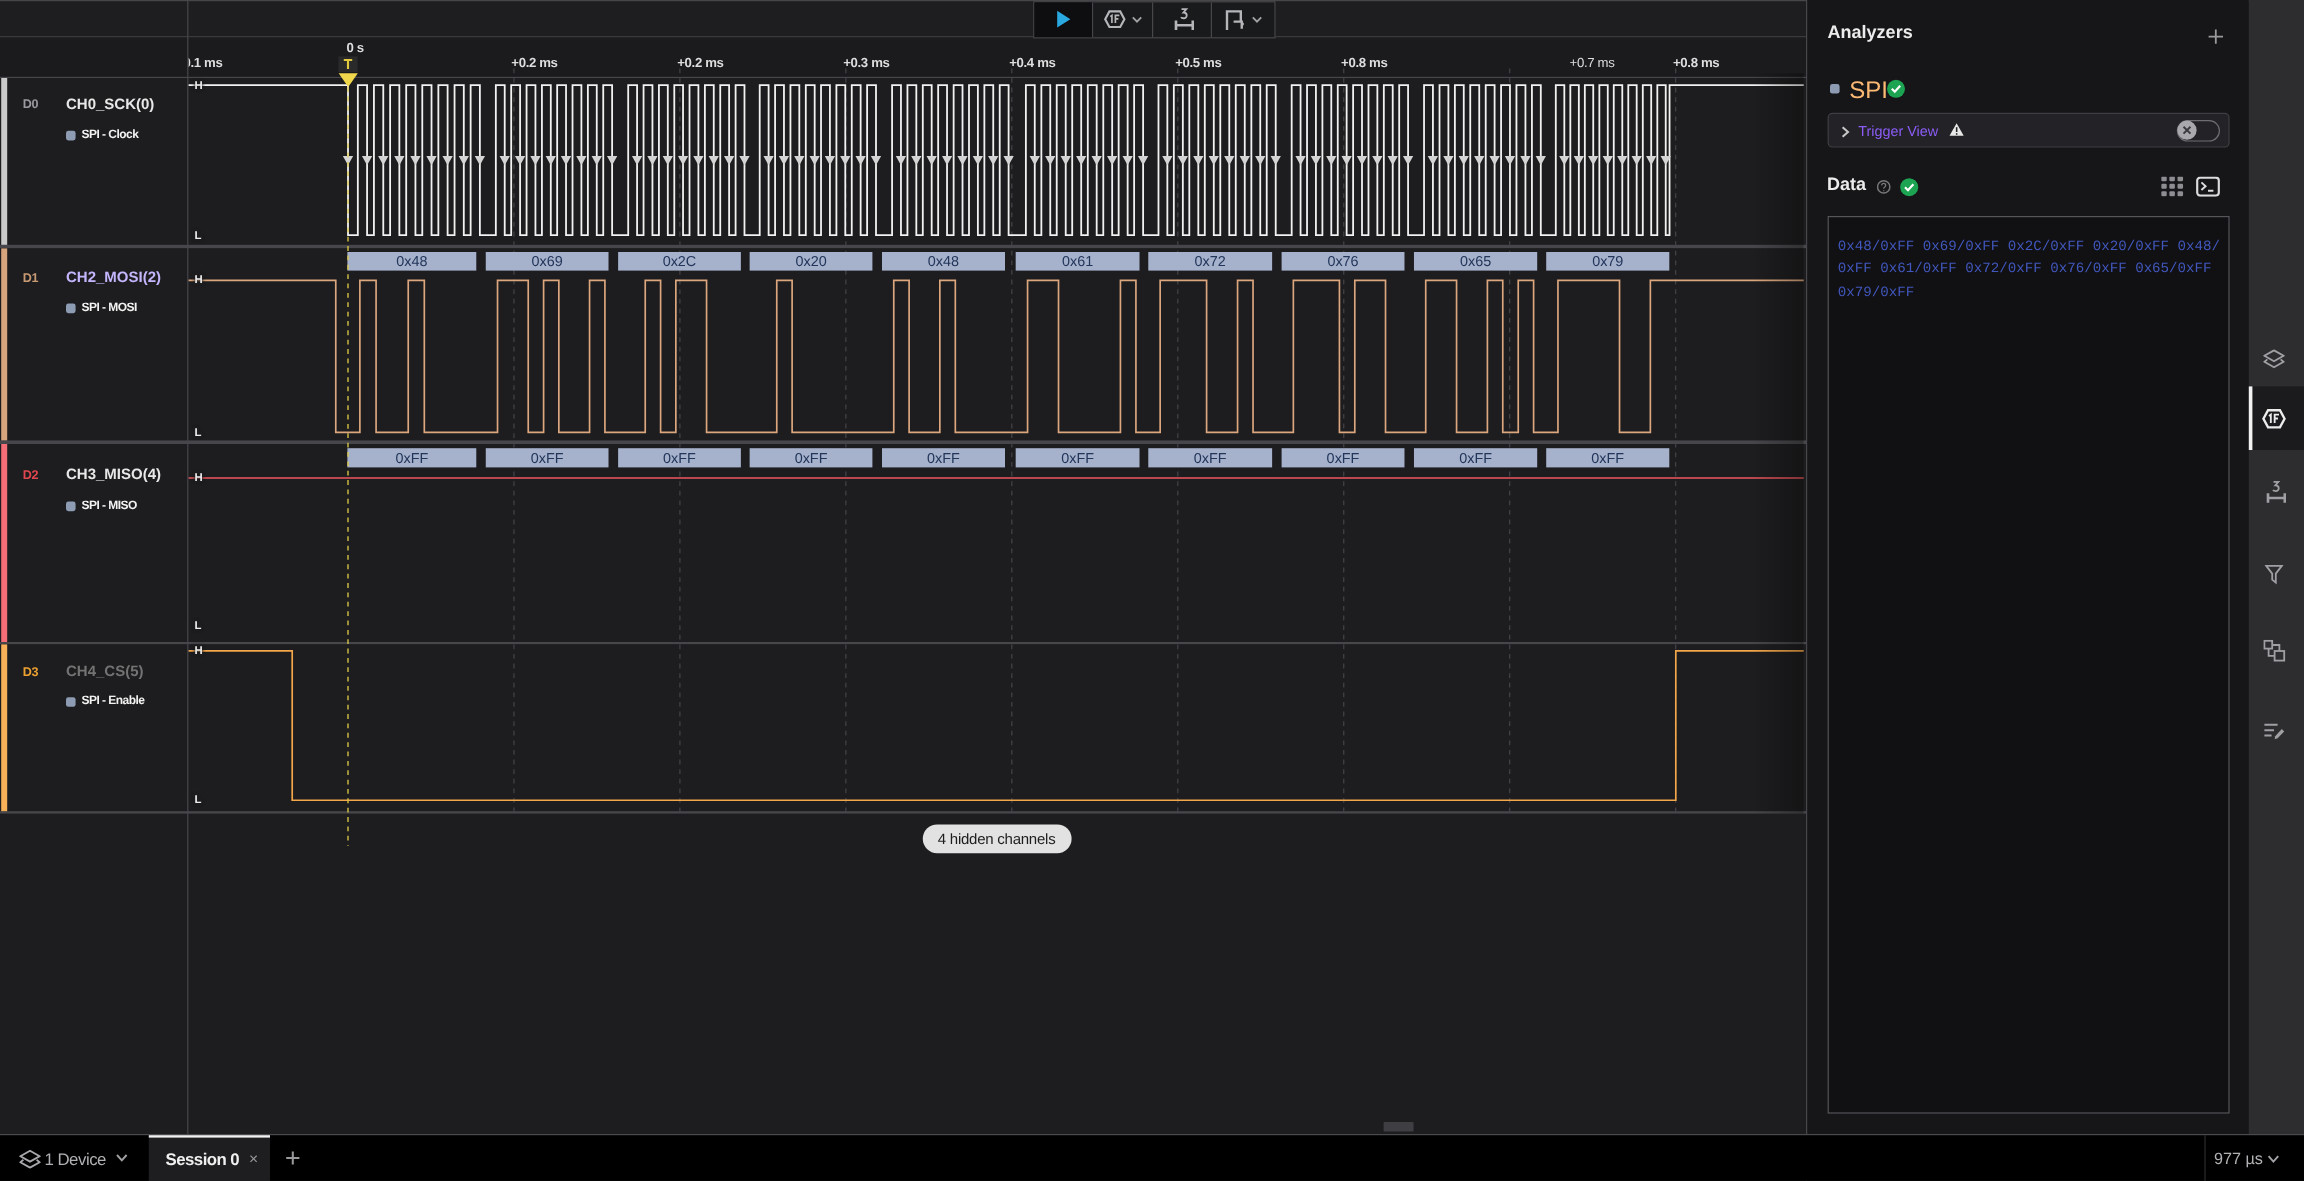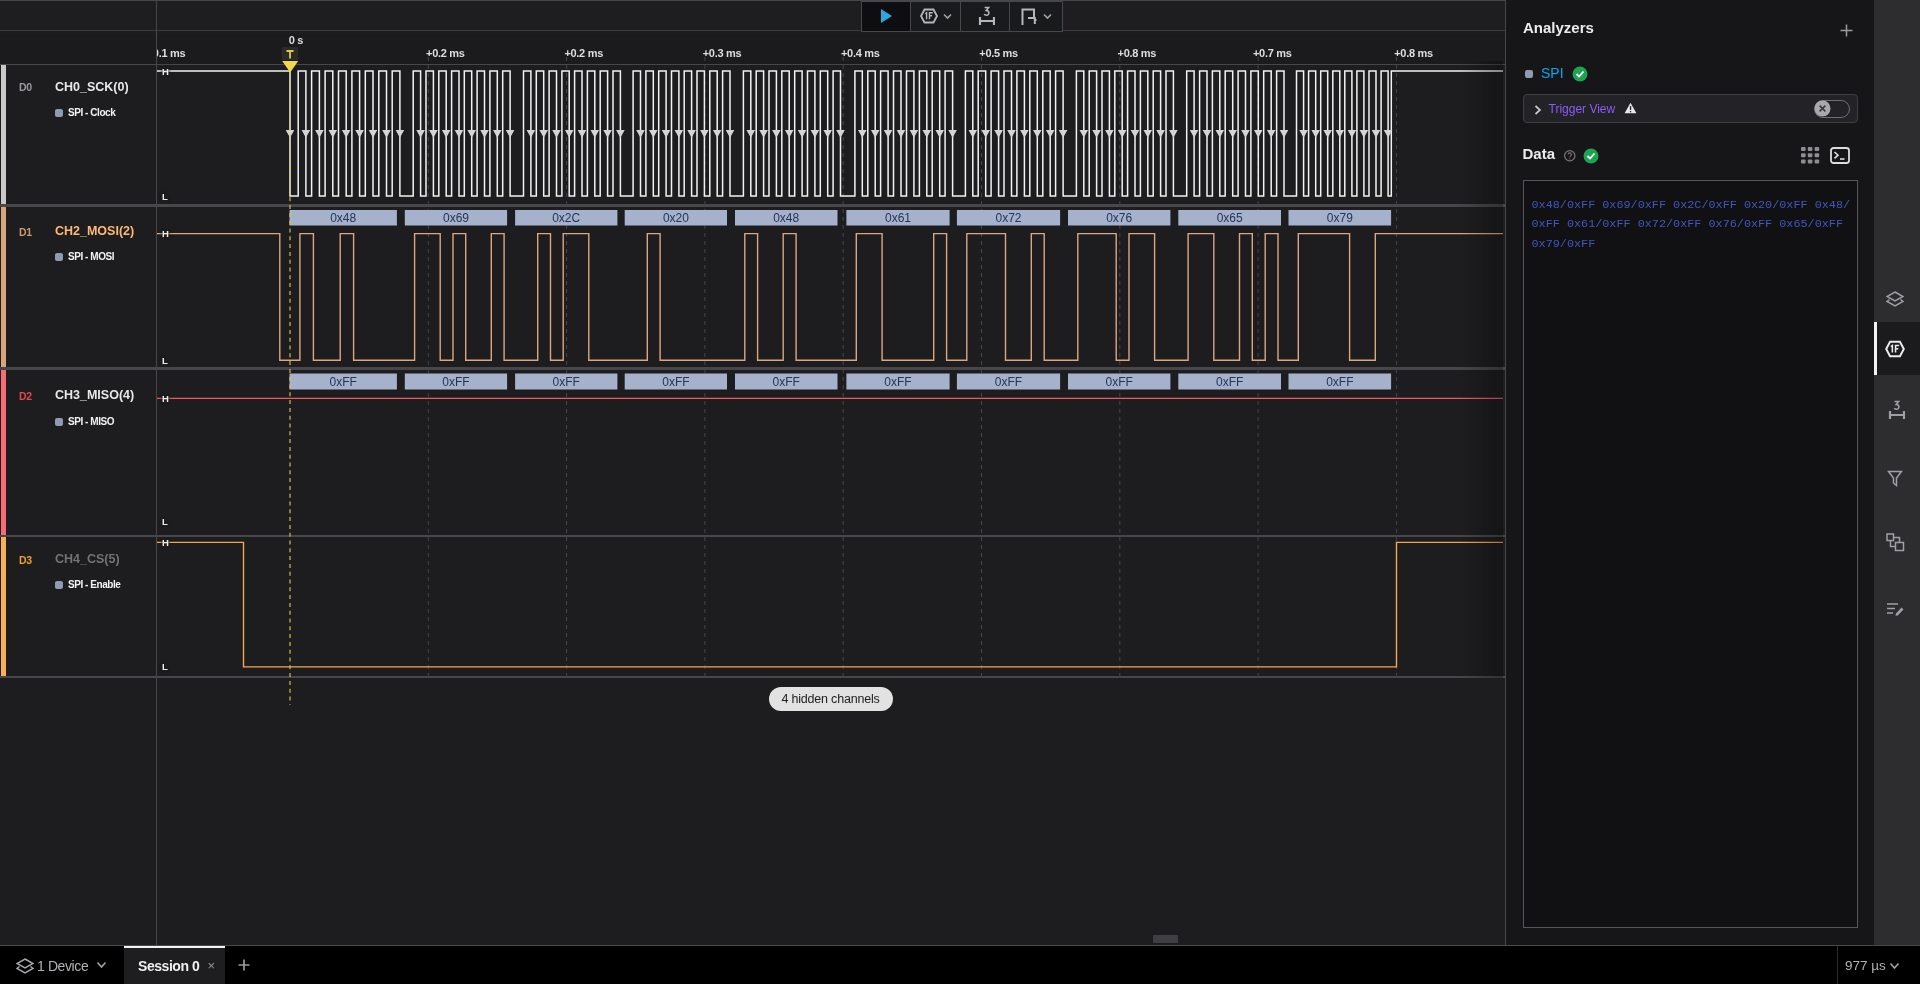--- a/index.html
+++ b/index.html
@@ -56,21 +56,21 @@
 <div class="abs" style="left:1px;top:65px;width:5px;height:138.5px;background:#c9c9c9"></div>
 <div class="abs" style="left:1px;top:206.5px;width:5px;height:160px;background:#d6a47d"></div>
 <div class="abs" style="left:1px;top:369.5px;width:5px;height:165px;background:#f56d76"></div>
 <div class="abs" style="left:1px;top:537px;width:5px;height:139px;background:#f8b159"></div>
 
 <div class="abs" style="left:19px;top:81px;font-size:10.5px;font-weight:bold;letter-spacing:-0.3px;color:#9a9aa0">D0</div>
 <div class="abs" style="left:55px;top:79.5px;font-size:12.5px;font-weight:bold;letter-spacing:0px;color:#e8e8e8">CH0_SCK(0)</div>
 <div class="abs" style="left:55px;top:109px;width:8px;height:8px;border-radius:2px;background:#8d9bb3"></div>
 <div class="abs" style="left:68px;top:107px;font-size:10px;font-weight:bold;letter-spacing:-0.45px;color:#f2f2f2">SPI - Clock</div>
 <div class="abs" style="left:19px;top:225.5px;font-size:10.5px;font-weight:bold;letter-spacing:-0.3px;color:#c89a72">D1</div>
-<div class="abs" style="left:55px;top:224.0px;font-size:12.5px;font-weight:bold;letter-spacing:0px;color:#fdba74">CH2_MOSI(2)</div>
+<div class="abs" style="left:55px;top:224.0px;font-size:12.5px;font-weight:bold;letter-spacing:0px;color:#c4b5fd">CH2_MOSI(2)</div>
 <div class="abs" style="left:55px;top:253px;width:8px;height:8px;border-radius:2px;background:#8d9bb3"></div>
 <div class="abs" style="left:68px;top:251px;font-size:10px;font-weight:bold;letter-spacing:-0.45px;color:#f2f2f2">SPI - MOSI</div>
 <div class="abs" style="left:19px;top:389.5px;font-size:10.5px;font-weight:bold;letter-spacing:-0.3px;color:#e0474e">D2</div>
 <div class="abs" style="left:55px;top:388.0px;font-size:12.5px;font-weight:bold;letter-spacing:0px;color:#e8e8e8">CH3_MISO(4)</div>
 <div class="abs" style="left:55px;top:417.5px;width:8px;height:8px;border-radius:2px;background:#8d9bb3"></div>
 <div class="abs" style="left:68px;top:415.5px;font-size:10px;font-weight:bold;letter-spacing:-0.45px;color:#f2f2f2">SPI - MISO</div>
 <div class="abs" style="left:19px;top:553.5px;font-size:10.5px;font-weight:bold;letter-spacing:-0.3px;color:#eda030">D3</div>
 <div class="abs" style="left:55px;top:552.0px;font-size:12.5px;font-weight:bold;letter-spacing:0px;color:#737373">CH4_CS(5)</div>
 <div class="abs" style="left:55px;top:581px;width:8px;height:8px;border-radius:2px;background:#8d9bb3"></div>
 <div class="abs" style="left:68px;top:579px;font-size:10px;font-weight:bold;letter-spacing:-0.45px;color:#f2f2f2">SPI - Enable</div>
@@ -141,21 +141,21 @@
   <div class="abs" style="left:157px;top:0;width:40px;height:26.5px;overflow:hidden">
         <div class="abs" style="left:-7.5px;top:13.5px;font-size:11px;font-weight:bold;letter-spacing:-0.3px;color:#dededf;white-space:nowrap">-0.1 ms</div>
       </div>
   <div class="abs" style="left:288.7px;top:0;font-size:11px;font-weight:bold;letter-spacing:-0.3px;color:#dededf">0 s</div>
   <div class="abs" style="left:426.1px;top:13.5px;font-size:11px;font-weight:bold;letter-spacing:-0.3px;color:#dededf;white-space:nowrap">+0.2 ms</div>
   <div class="abs" style="left:564.4px;top:13.5px;font-size:11px;font-weight:bold;letter-spacing:-0.3px;color:#dededf;white-space:nowrap">+0.2 ms</div>
   <div class="abs" style="left:702.7px;top:13.5px;font-size:11px;font-weight:bold;letter-spacing:-0.3px;color:#dededf;white-space:nowrap">+0.3 ms</div>
   <div class="abs" style="left:841px;top:13.5px;font-size:11px;font-weight:bold;letter-spacing:-0.3px;color:#dededf;white-space:nowrap">+0.4 ms</div>
   <div class="abs" style="left:979.3px;top:13.5px;font-size:11px;font-weight:bold;letter-spacing:-0.3px;color:#dededf;white-space:nowrap">+0.5 ms</div>
   <div class="abs" style="left:1117.6px;top:13.5px;font-size:11px;font-weight:bold;letter-spacing:-0.3px;color:#dededf;white-space:nowrap">+0.8 ms</div>
-  <div class="abs" style="left:1253px;top:13.5px;font-size:11px;font-weight:bold;letter-spacing:-0.3px;color:#dededf;white-space:nowrap">+0.7 ms</div>
+  <div class="abs" style="left:1308px;top:13.5px;font-size:11px;font-weight:normal;letter-spacing:-0.3px;color:#dededf;white-space:nowrap">+0.7 ms</div>
   <div class="abs" style="left:1394.2px;top:13.5px;font-size:11px;font-weight:bold;letter-spacing:-0.3px;color:#dededf;white-space:nowrap">+0.8 ms</div>
   <div class="abs" style="left:282.2px;top:13.5px;width:16px;height:13px;background:#2a2a2b"><svg width="16" height="13" viewBox="0 0 16 13">
           <path d="M4.5 3 H11.5 M8 3 V10.5" stroke="#e3ca3c" stroke-width="1.8" fill="none"></path>
         </svg></div>
 </div>
 
 <div class="abs" style="left:162px;top:65.5px;font-size:9.5px;font-weight:bold;color:#ececec;text-shadow:0 0 3px #1d1d1f,0 0 3px #1d1d1f">H</div>
 <div class="abs" style="left:162px;top:190.5px;font-size:9.5px;font-weight:bold;color:#ececec;text-shadow:0 0 3px #1d1d1f,0 0 3px #1d1d1f">L</div>
 <div class="abs" style="left:162px;top:228.1px;font-size:9.5px;font-weight:bold;color:#ececec;text-shadow:0 0 3px #1d1d1f,0 0 3px #1d1d1f">H</div>
 <div class="abs" style="left:162px;top:354.8px;font-size:9.5px;font-weight:bold;color:#ececec;text-shadow:0 0 3px #1d1d1f,0 0 3px #1d1d1f">L</div>
@@ -171,21 +171,21 @@
 <div class="abs" style="left:768.5px;top:687px;width:124px;height:23.5px;border-radius:12px;background:#e2e2e2;color:#1d1d1d;font-size:12.5px;letter-spacing:-0.2px;display:flex;align-items:center;justify-content:center">4 hidden channels</div>
 
 <div class="abs" style="left:1153px;top:935px;width:25px;height:8px;background:#3f3f43;border-radius:1px"></div>
 
 <div class="abs" style="left:1505.0px;top:0;width:369.0px;height:984px;background:#161618;border-left:1.5px solid #47474b">
   <div class="abs" style="left:17px;top:19px;font-size:15px;font-weight:bold;color:#ececec">Analyzers</div>
   <svg class="abs" style="left:333.5px;top:23.5px" width="13" height="13" viewBox="0 0 13 13">
         <path d="M6.5 0.5 V12.5 M0.5 6.5 H12.5" stroke="#9a9a9e" stroke-width="1.5"></path>
       </svg>
   <div class="abs" style="left:19px;top:69.5px;width:8px;height:8px;border-radius:2px;background:#8d9bb3"></div>
-  <div class="abs" style="left:35px;top:65px;font-size:14px;color:#0ea5e9">SPI</div>
+  <div class="abs" style="left:35px;top:65px;font-size:20px;color:#fdba74">SPI</div>
   <svg class="abs" style="left:66px;top:66px" width="16" height="16" viewBox="0 0 16 16">
         <circle cx="8" cy="8" r="7.5" fill="#1ca452"></circle>
         <path d="M4.5 8 L7 10.5 L11.5 5.5" fill="none" stroke="#fff" stroke-width="1.8"></path>
       </svg>
   <div class="abs" style="left:16.5px;top:93.5px;width:335px;height:29.5px;background:#232327;border:1px solid #3f3f43;border-radius:4px">
     <svg class="abs" style="left:10px;top:10px" width="8" height="10" viewBox="0 0 8 10">
           <path d="M1.5 1 L6 5 L1.5 9" fill="none" stroke="#c8c8c8" stroke-width="1.7"></path>
         </svg>
     <div class="abs" style="left:25px;top:7px;font-size:12px;font-weight:normal;color:#8b5cf6">Trigger View</div>
     <svg class="abs" style="left:100px;top:7.5px" width="13" height="12" viewBox="0 0 13 12">

